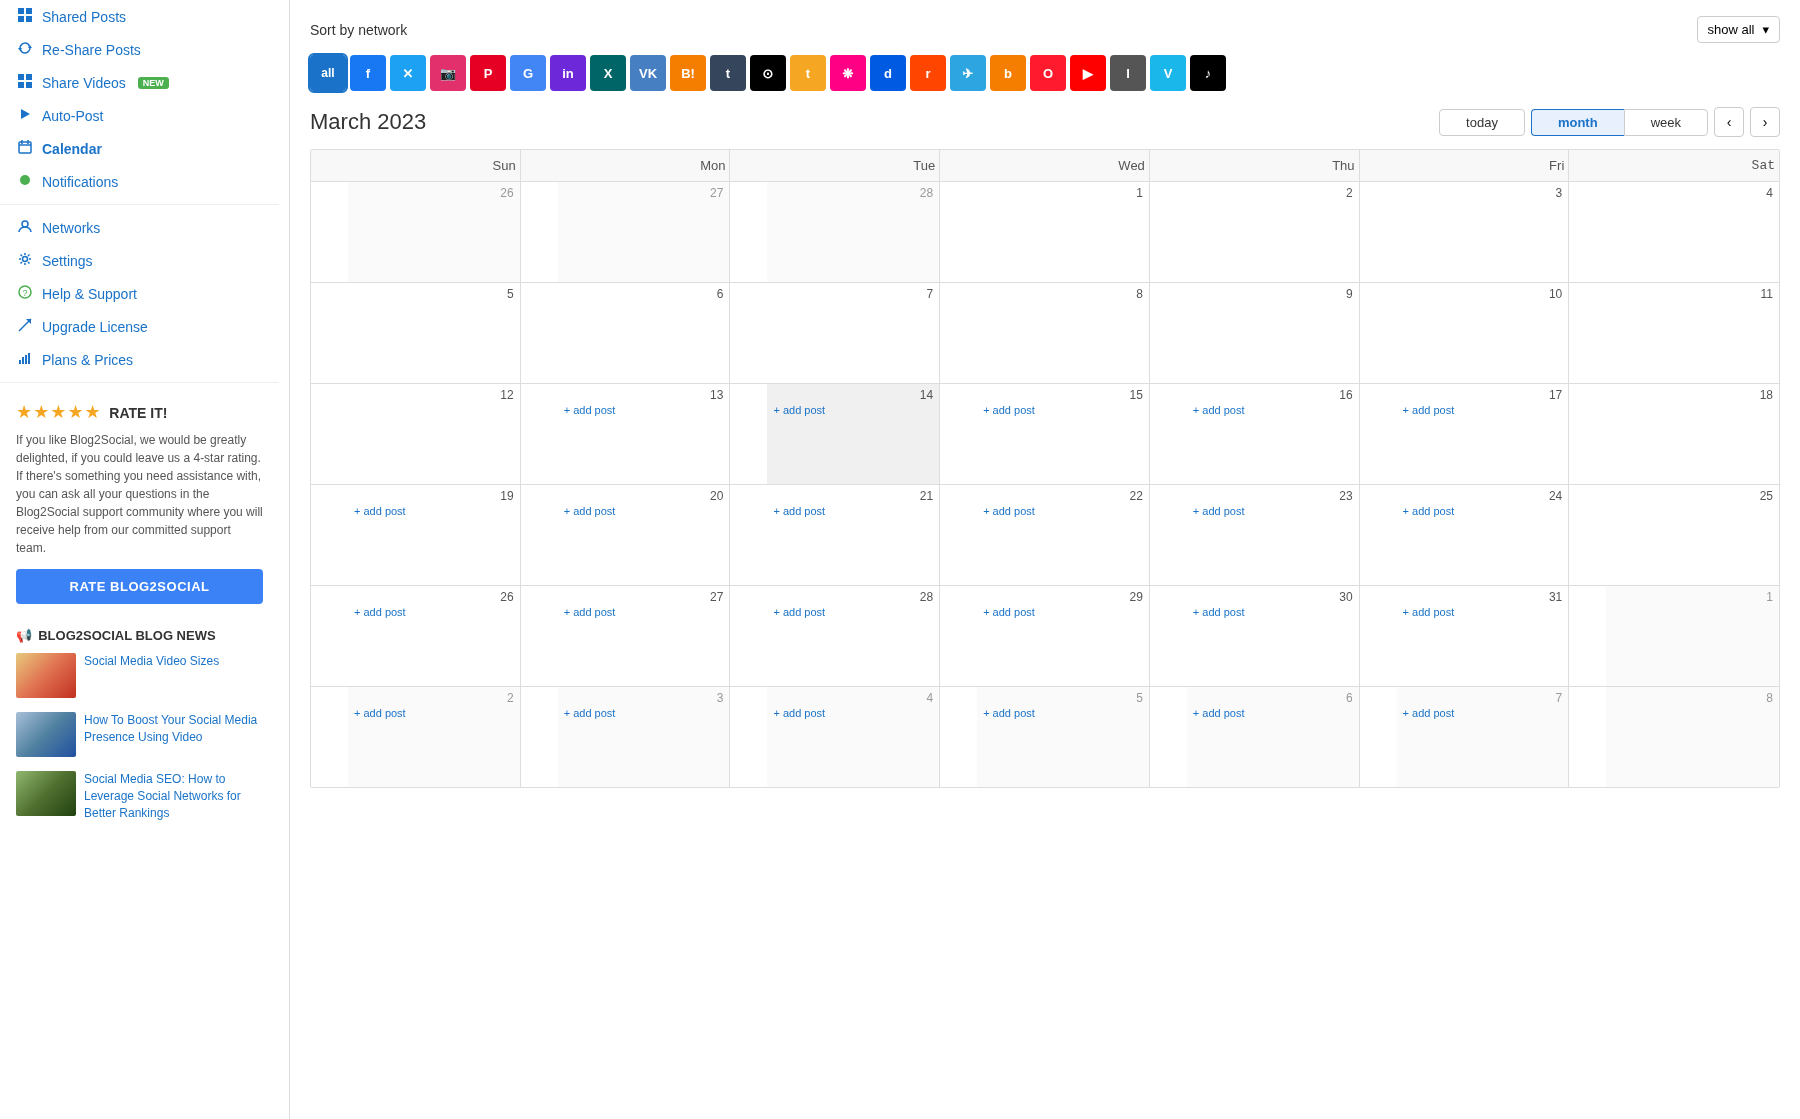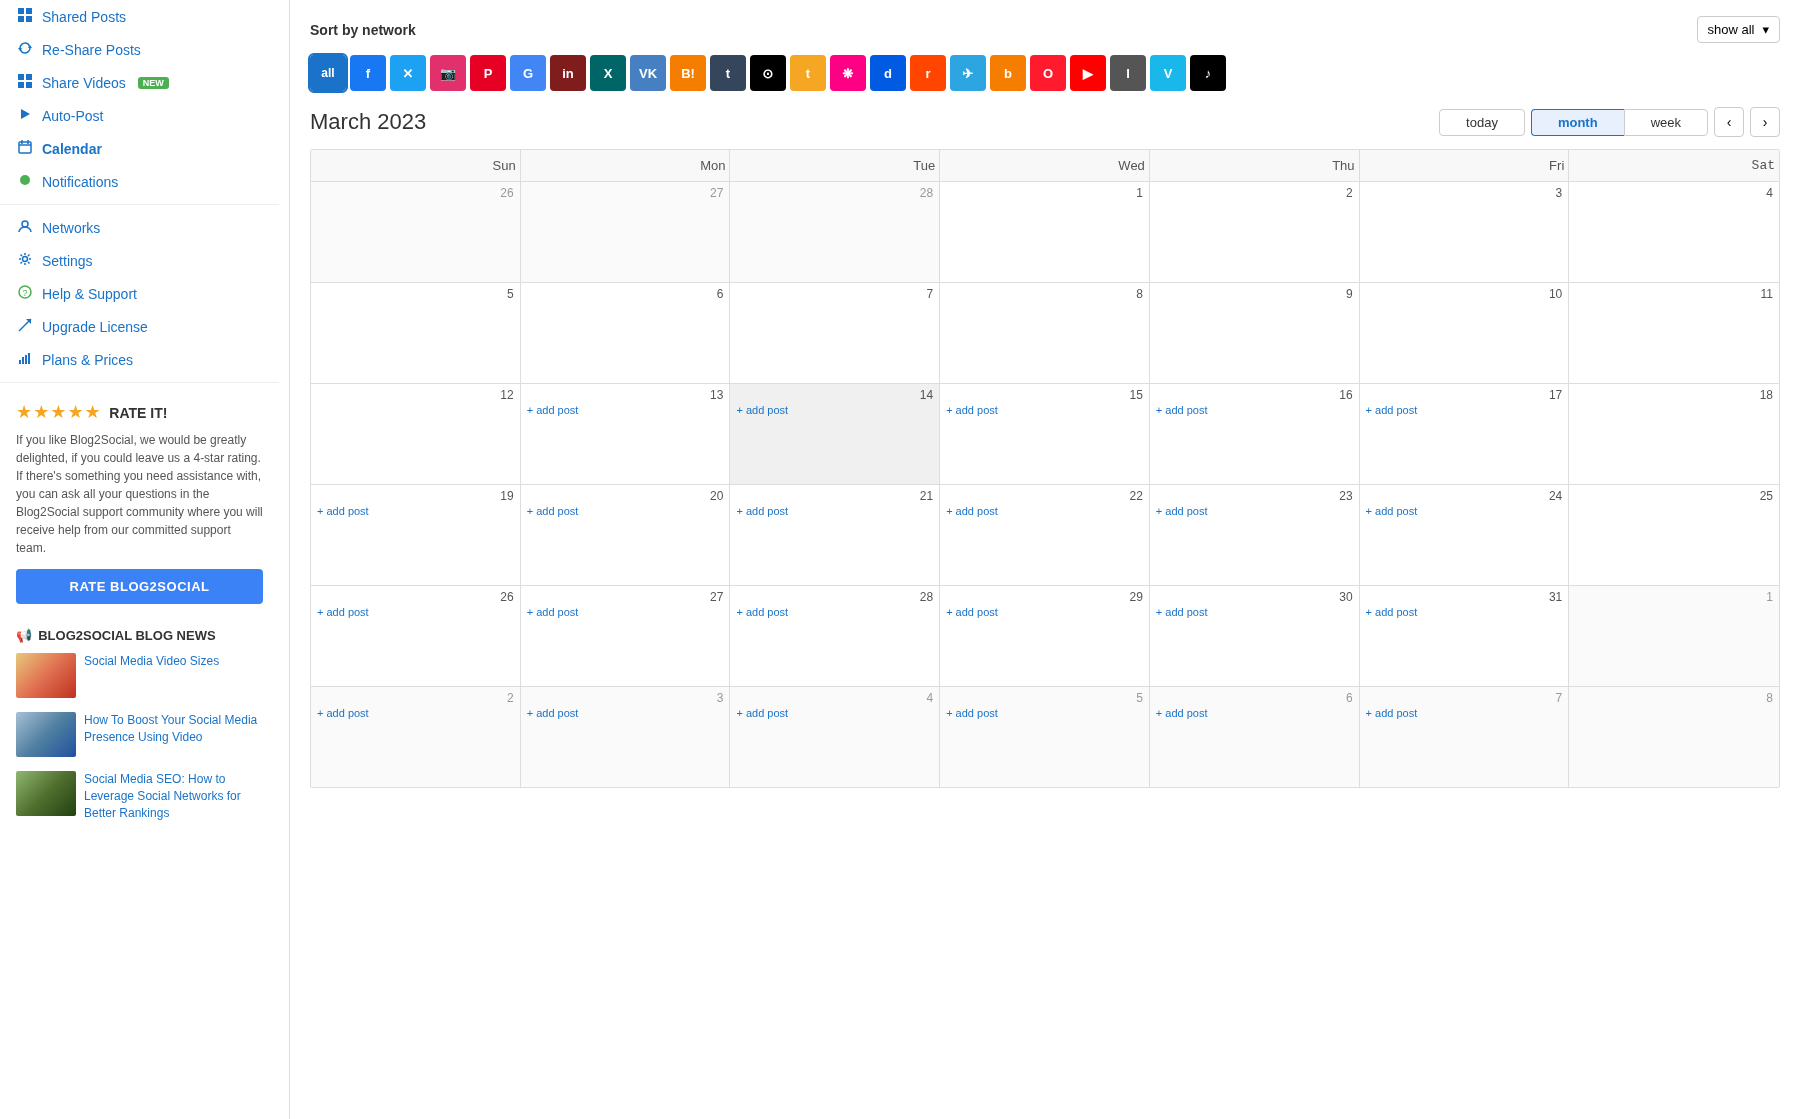--- a/index.html
+++ b/index.html
@@ -83,21 +83,21 @@
       max-width: 100%;
     }
 
     
     .sort-by-row {
       display: flex;
       align-items: center;
       justify-content: space-between;
       margin-bottom: 12px;
     }
-    .sort-by-label { font-size: 14px; color: #333; font-weight: 700; }
+    .sort-by-label { font-size: 14px; color: #333; font-weight: 400; }
     .show-all-dropdown {
       border: 1px solid #ccc;
       border-radius: 4px;
       padding: 5px 10px;
       font-size: 13px;
       cursor: pointer;
       display: flex;
       align-items: center;
       gap: 8px;
       background: #fff;
@@ -189,20 +189,21 @@
       border-bottom: 1px solid #ddd;
       min-height: 100px;
     }
     .cal-week-row:last-child { border-bottom: none; }
     .cal-cell {
       border-right: 1px solid #ddd;
       padding: 4px 6px;
       vertical-align: top;
       position: relative;
       min-height: 100px;
+      margin-left: 37px;
     }
     .cal-cell:last-child { border-right: none; }
     .cal-cell.other-month { background: #fafafa; }
     .cal-cell.highlighted { background: #f0f0f0; }
     .cal-date-num {
       text-align: right;
       font-size: 12px;
       color: #555;
       margin-bottom: 2px;
     }
@@ -360,21 +361,21 @@
       </div>
     </div>
 
     <div class="network-icons-row" id="network-icons-row">
     <div class="net-icon active" style="background: rgb(26, 115, 200); font-size: 12px; font-weight: 700;">all</div>
         <div class="net-icon" style="background: rgb(24, 119, 242); font-size: 13px;">f</div>
         <div class="net-icon" style="background: rgb(29, 161, 242); font-size: 13px;">✕</div>
         <div class="net-icon" style="background: rgb(225, 48, 108); font-size: 13px;">📷</div>
         <div class="net-icon" style="background: rgb(230, 0, 35); font-size: 13px;">P</div>
         <div class="net-icon" style="background: rgb(66, 133, 244); font-size: 13px;">G</div>
-        <div class="net-icon" style="background: #7f1d1d; font-size: 13px;">in</div>
+        <div class="net-icon" style="background: #6d28d9; font-size: 13px;">in</div>
         <div class="net-icon" style="background: rgb(0, 101, 103); font-size: 13px;">X</div>
         <div class="net-icon" style="background: rgb(70, 128, 194); font-size: 13px;">VK</div>
         <div class="net-icon" style="background: rgb(245, 125, 0); font-size: 13px;">B!</div>
         <div class="net-icon" style="background: rgb(53, 70, 92); font-size: 13px;">t</div>
         <div class="net-icon" style="background: rgb(0, 0, 0); font-size: 13px;">⊙</div>
         <div class="net-icon" style="background: rgb(245, 166, 35); font-size: 13px;">t</div>
         <div class="net-icon" style="background: rgb(255, 0, 132); font-size: 13px;">❋</div>
         <div class="net-icon" style="background: rgb(0, 91, 226); font-size: 13px;">d</div>
         <div class="net-icon" style="background: rgb(255, 69, 0); font-size: 13px;">r</div>
         <div class="net-icon" style="background: rgb(44, 165, 224); font-size: 13px;">✈</div>

